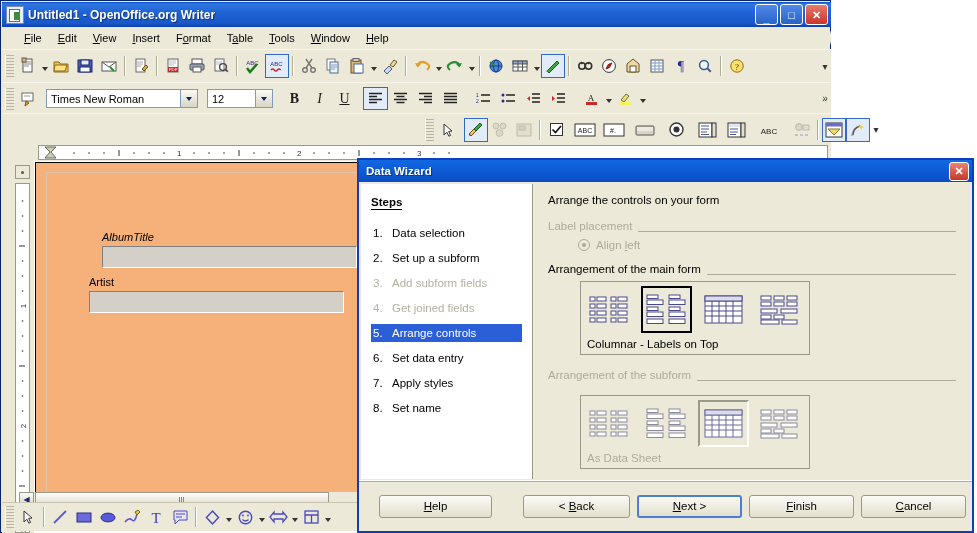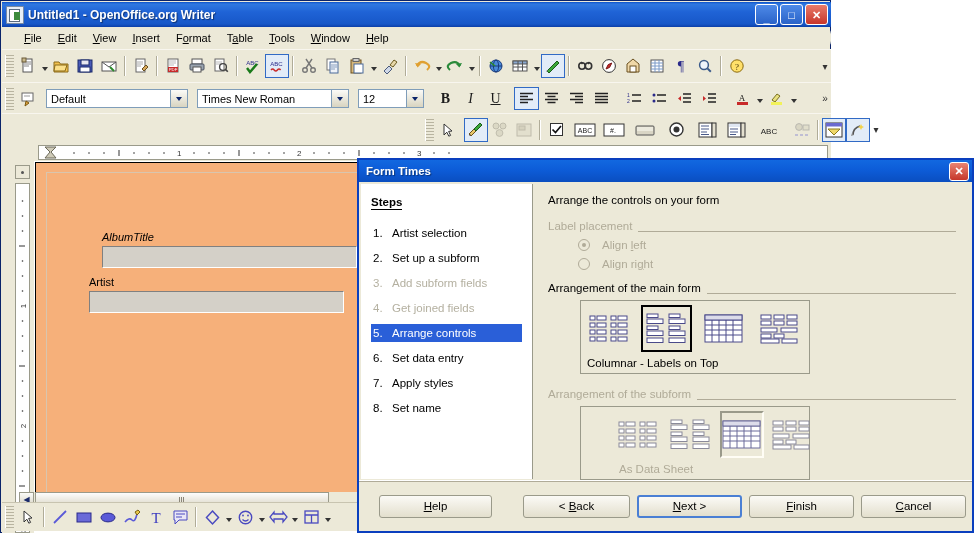--- a/index.html
+++ b/index.html
@@ -178,21 +178,21 @@
   .step.dim{color:#b4b0a0;}
   .step.sel{background:#2a5fd8;color:#fff;margin-right:10px;}
   .step .n{width:12px;flex:none;}
   .right-pane{position:absolute;left:175px;top:2px;right:2px;bottom:52px;padding:10px 14px 0 14px;
     box-sizing:border-box;}
   .rp-title{font-size:11.5px;font-weight:normal;color:#000;margin-bottom:14px;}
   .group{margin-bottom:6px;}
   .group .glabel{font-size:11.5px;color:#000;display:flex;align-items:flex-end;gap:6px;white-space:nowrap;}
   .group.dis .glabel{color:#b0ab98;}
   .group .glabel:after{content:"";flex:1;height:1px;background:#b0ab98;}
-  .radio-row{display:flex;align-items:center;gap:12px;margin:7px 0 0 30px;font-size:11.5px;}
+  .radio-row{display:flex;align-items:center;gap:6px;margin:7px 0 0 30px;font-size:11.5px;}
   .radio{width:12px;height:12px;border-radius:50%;border:1px solid #b0ab98;background:#ece9d8;
     position:relative;flex:none;box-sizing:border-box;}
   .radio.on:after{content:"";position:absolute;left:3px;top:3px;width:4px;height:4px;border-radius:50%;
     background:#b0ab98;}
   .radio-row span{color:#b0ab98;}
   .radio-row u{text-decoration:underline;}
   .arrbox{
     border:1px solid #9a9a8a;background:#ece9d8;box-sizing:border-box;
     display:flex;flex-direction:column;
   }
@@ -200,21 +200,21 @@
   .arr-item{
     width:55px;height:47px;display:flex;align-items:center;justify-content:center;
     box-sizing:border-box;border:2px solid transparent;margin:4px 3px;
   }
   .arr-item.sel{border:2px solid #000;background:#ece9d8;}
   .arr-item.sel-dis{border:2px solid #fffdf5;background:#ece9d8;border-top-color:#9a9a8a;
     border-left-color:#9a9a8a;}
   .arr-cap{font-size:11.5px;color:#000;padding:1px 0 4px 6px;}
   .arr-cap.dim{color:#b0ab98;}
   .main-arr{width:230px;margin:6px 0 0 32px;}
-  .sub-arr{width:230px;margin:6px 0 0 32px;padding-left:32px;}
+  .sub-arr{width:230px;margin:14px 0 0 32px;}
   .btn-row{position:absolute;left:0;right:0;bottom:0;height:50px;
     border-top:1px solid #ffffff;box-shadow:inset 0 1px 0 #b0ab98;
     display:flex;align-items:center;}
   .dbtn{
     height:23px;background:linear-gradient(to bottom,#fbfaf6,#e3dfcd);
     border:1px solid #9a9a8a;border-radius:3px;box-sizing:border-box;
     display:flex;align-items:center;justify-content:center;font-size:11.5px;color:#000;
   }
   .dbtn.focus{border:2px solid #4a7fd4;}
   .dbtn u{text-decoration:underline;}
@@ -447,24 +447,20 @@
   <div class="toolbar tb-fmt">
     <div class="grip"></div>
     <div class="tbtn">
       <svg width="18" height="18" viewBox="0 0 18 18">
           <rect x="3" y="3" width="11" height="8" fill="#fff" stroke="#666"></rect>
           <path d="M5 6h6" stroke="#999"></path>
           <path d="M6 16l1-5 3 2z" fill="#e0a040" stroke="#7a5a10"></path>
         </svg>
     </div>
     <div style="width:6px;flex:none;"></div>
-    <div class="combo c-style">
-      <div class="cv">Default</div>
-      <div class="cb"></div>
-    </div>
     <div class="combo c-font">
       <div class="cv">Times New Roman</div>
       <div class="cb"></div>
     </div>
     <div class="combo c-size">
       <div class="cv">12</div>
       <div class="cb"></div>
     </div>
     <div class="fbtn" style="font-weight:bold;font-family:'Liberation Serif',serif;">B</div>
     <div class="fbtn" style="font-style:italic;font-family:'Liberation Serif',serif;">I</div>
@@ -808,33 +804,33 @@
           <rect x="2" y="2" width="13" height="12" fill="none" stroke="#4a4ac0" stroke-width="1.3"></rect>
           <path d="M2 6h13M8.5 6v8" stroke="#4a4ac0" stroke-width="1.3"></path>
         </svg>
     </div>
     <div class="tarrow"></div>
   </div>
 </div>
 
 <div class="dialog">
   <div class="dlg-title">
-    <div class="t">Form Times</div>
+    <div class="t">Data Wizard</div>
     <div class="dlg-close">
       <span>✕</span>
     </div>
   </div>
 
   <div class="dlg-body">
 
     <div class="steps-pane">
       <div class="steps-h">Steps</div>
       <div class="step">
         <span class="n">1.</span>
-        <span>Artist selection</span>
+        <span>Data selection</span>
       </div>
       <div class="step">
         <span class="n">2.</span>
         <span>Set up a subform</span>
       </div>
       <div class="step dim">
         <span class="n">3.</span>
         <span>Add subform fields</span>
       </div>
       <div class="step dim">
@@ -862,24 +858,20 @@
     <div class="right-pane">
       <div class="rp-title">Arrange the controls on your form</div>
 
       <div class="group dis">
         <div class="glabel">
           <span>Label placement</span>
         </div>
         <div class="radio-row">
           <span class="radio on"></span>
           <span>Align <u>l</u>eft</span>
-        </div>
-        <div class="radio-row">
-          <span class="radio"></span>
-          <span>Align ri<u>g</u>ht</span>
         </div>
       </div>
 
       <div class="group" style="margin-top:12px;">
         <div class="glabel">
           <span>Arrangement of the main form</span>
         </div>
         <div class="arrbox main-arr">
           <div class="arr-row">
             <div class="arr-item">

